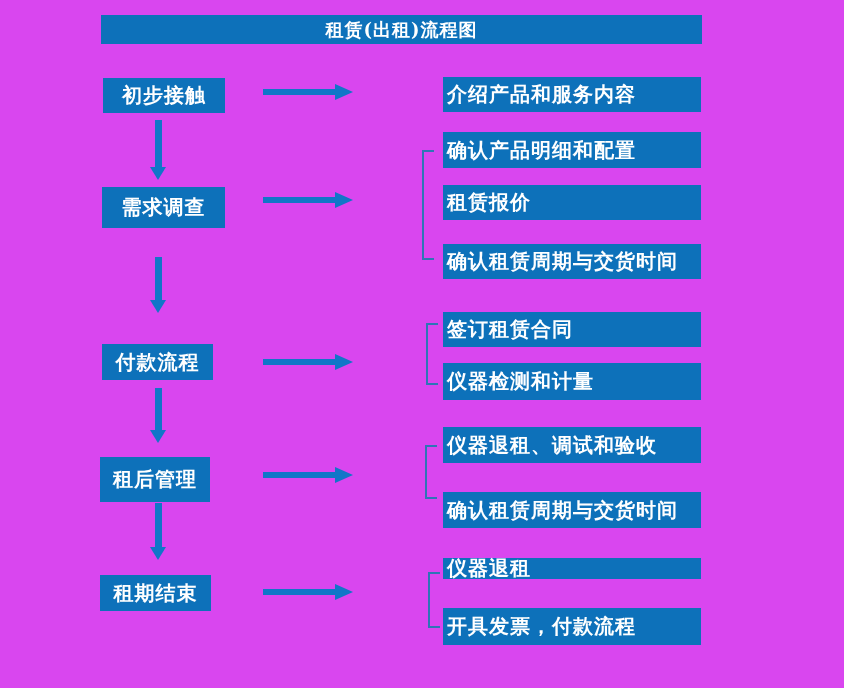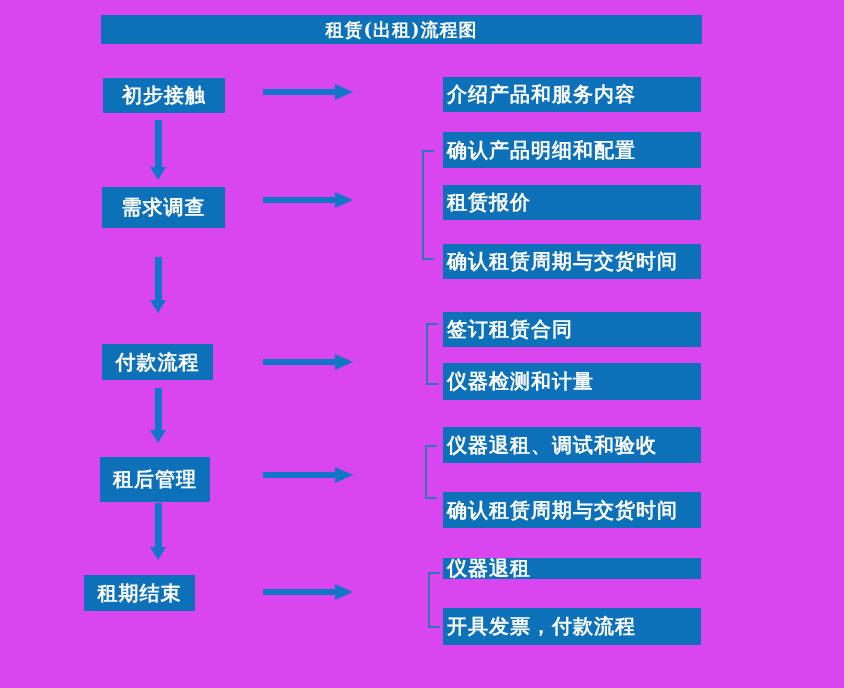--- a/index.html
+++ b/index.html
@@ -36,21 +36,21 @@
 <div class="canvas">
 
   <div class="titlebar">
     <span>租赁(出租)流程图</span>
   </div>
 
   <div class="node left" style="left:103px;top:78px;width:122px;height:35px">初步接触</div>
   <div class="node left" style="left:102px;top:187px;width:123px;height:41px">需求调查</div>
   <div class="node left" style="left:102px;top:344px;width:111px;height:36px">付款流程</div>
   <div class="node left" style="left:100px;top:457px;width:110px;height:45px">租后管理</div>
-  <div class="node left" style="left:84px;top:575px;width:111px;height:36px">租期结束</div>
+  <div class="node left" style="left:100px;top:575px;width:111px;height:36px">租期结束</div>
 
   <div class="node right" style="top:77px;height:35px">介绍产品和服务内容</div>
   <div class="node right" style="top:132px;height:36px">确认产品明细和配置</div>
   <div class="node right" style="top:185px;height:35px">租赁报价</div>
   <div class="node right" style="top:244px;height:35px">确认租赁周期与交货时间</div>
   <div class="node right" style="top:312px;height:35px">签订租赁合同</div>
   <div class="node right" style="top:363px;height:37px">仪器检测和计量</div>
   <div class="node right" style="top:427px;height:36px">仪器退租、调试和验收</div>
   <div class="node right" style="top:492px;height:36px">确认租赁周期与交货时间</div>
   <div class="node right" style="top:558px;height:21px">仪器退租</div>

